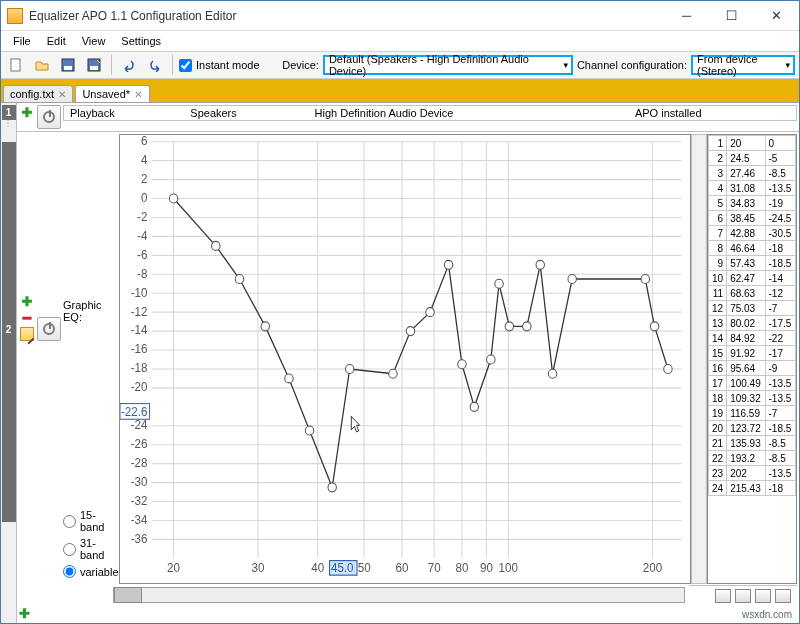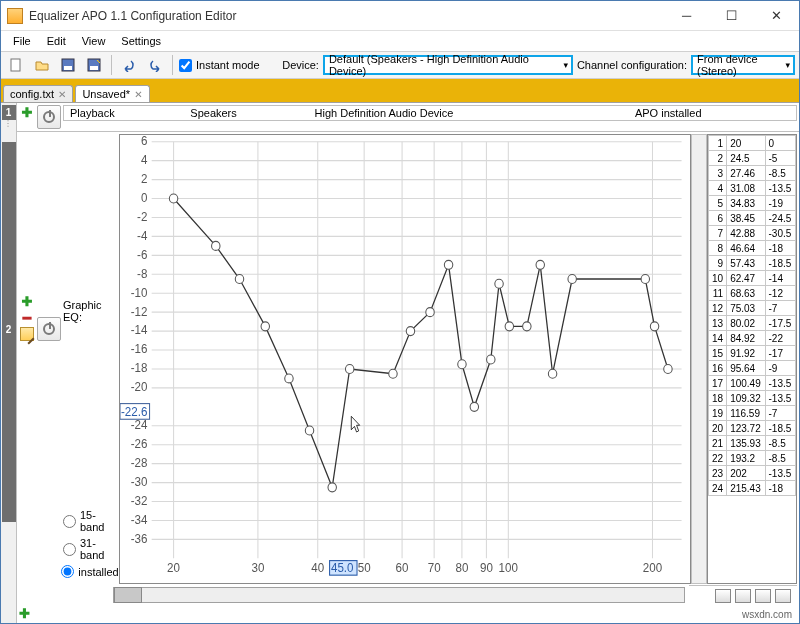--- a/index.html
+++ b/index.html
@@ -37,21 +37,21 @@
 .pwricon::after { content: ""; position: absolute; top: -3px; left: 4px; width: 2px; height: 7px; background: #7a7a7a; }
 .selcell { display: flex; flex-direction: column; gap: 2px; padding: 2px; border: 1px solid #c0c0c0; }
 .btn { border: 1px solid #a0a0a0; background: linear-gradient(#fdfdfd,#e8e8e8); padding: 1px 6px; font-size: 11px; text-align: center; }
 .devtable { flex: 1; border: 1px solid #c0c0c0; }
 .devtable table { width: 100%; border-collapse: collapse; }
 .devtable th, .devtable td { text-align: left; padding: 1px 6px; font-size: 11px; font-weight: normal; }
 .devtable th { color: #333; }
 .eq-row { flex: 1; display: flex; padding: 2px; gap: 2px; overflow: hidden; }
 .eq-left { display: flex; flex-direction: column; width: 54px; gap: 8px; }
 .eq-label { font-size: 11px; padding-top: 165px; }
-.eq-controls { display: flex; flex-direction: column; gap: 4px; align-items: center; margin-top: auto; margin-bottom: 6px; }
+.eq-controls { display: flex; flex-direction: column; gap: 4px; align-items: flex-start; margin-top: auto; margin-bottom: 6px; }
 .radio { display: flex; align-items: center; gap: 4px; font-size: 11px; }
 .eq-main { flex: 1; display: flex; gap: 0; overflow: hidden; }
 .chart-wrap { flex: 1; border: 1px solid #8a8a8a; position: relative; background: #fff; overflow: hidden; }
 .chart-svg { width: 100%; height: 100%; }
 .gridline { stroke: #d8d8d8; stroke-width: 1; }
 .plotline { stroke: #333; stroke-width: 1.2; fill: none; }
 .pt { fill: #fff; stroke: #555; stroke-width: 1; }
 .sel-freq { fill: #cfe4ff; stroke: #2a5caa; }
 .ylabel-sel { fill: #fff; stroke: #4a6aa0; }
 .ptable { width: 90px; border: 1px solid #8a8a8a; overflow-y: auto; background: #fff; }
@@ -197,21 +197,21 @@
             <label class="radio">
                 <input type="radio" name="band" style="">
                 <span>15-band</span>
               </label>
             <label class="radio">
                 <input type="radio" name="band" style="">
                 <span>31-band</span>
               </label>
             <label class="radio">
                 <input type="radio" name="band" checked="" style="">
-                <span>installed</span>
+                <span>variable</span>
               </label>
           </div>
         </div>
 
         <div class="eq-main">
           <div class="chart-wrap">
             <svg class="chart-svg" id="chart" viewBox="0 0 540 400" preserveAspectRatio="none">
                 <line class="gridline" x1="30" y1="6" x2="532" y2="6"></line>
                 <text x="26" y="9" text-anchor="end" font-size="10" fill="#555">6</text>
                 <line class="gridline" x1="30" y1="22.90909090909091" x2="532" y2="22.90909090909091"></line>

